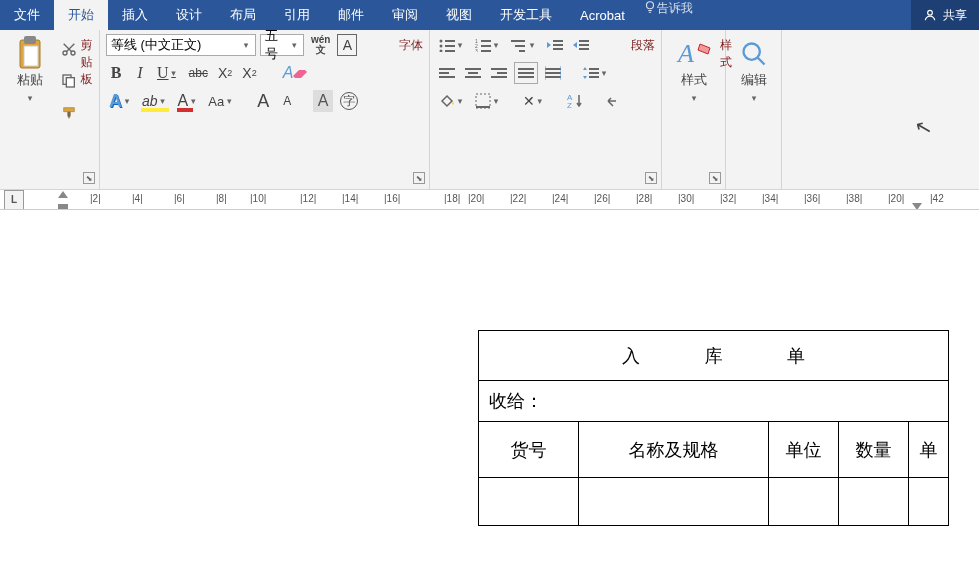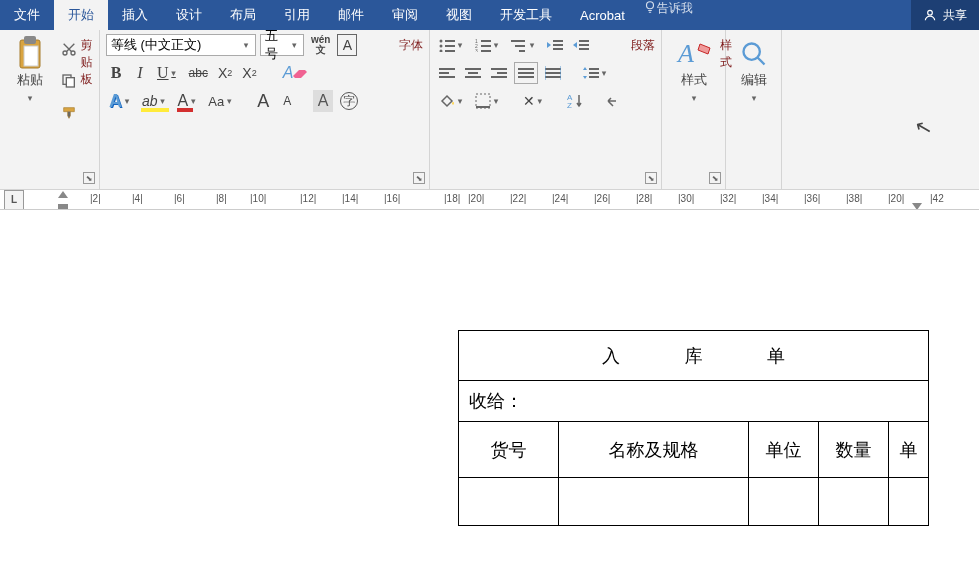--- a/index.html
+++ b/index.html
@@ -28,21 +28,21 @@
   .bigbtn .lbl { font-size:13px; color:#444; text-align:center; line-height:1.3; }
   
   svg { display:block; }
   
   .ruler { background:#fff; border-bottom:1px solid #ccc; height:20px; display:flex; align-items:center; position:relative; overflow:hidden; font-size:10px; color:#555; }
   .ruler-tab { width:20px; height:20px; border:1px solid #999; margin-left:4px; display:flex; align-items:center; justify-content:center; font-weight:bold; background:#f3f3f3;}
   .ruler-track { flex:1; position:relative; height:20px; margin-left:6px; }
   .ruler-track span { position:absolute; top:3px; }
   
   .page-area { position:absolute; top:210px; left:0; right:0; bottom:0; background:#fff; overflow:hidden; }
-  .doc-table { position:absolute; left:458px; top:120px; border-collapse:collapse; }
+  .doc-table { position:absolute; left:478px; top:120px; border-collapse:collapse; }
   .doc-table td { border:1.5px solid #000; padding:8px 10px; font-family: SimSun, serif; font-size:18px; text-align:center; vertical-align:middle; }
   .title-cell { font-size:26px; letter-spacing: 30px; padding-left:40px !important; height:50px; }
   .label-cell { text-align:left !important; }
   
   .cursor-arrow { position:absolute; top:115px; left:915px; font-size:20px; color:#444; transform: rotate(-15deg); pointer-events:none;}
   
   .hl-yellow { position:relative; }
   .hl-yellow::before { content:""; position:absolute; left:2px; right:2px; bottom:0; height:4px; background:#ffeb3b; }
   .fc-red { position:relative; }
   .fc-red::before { content:""; position:absolute; left:2px; right:8px; bottom:0; height:4px; background:#d32f2f; }

